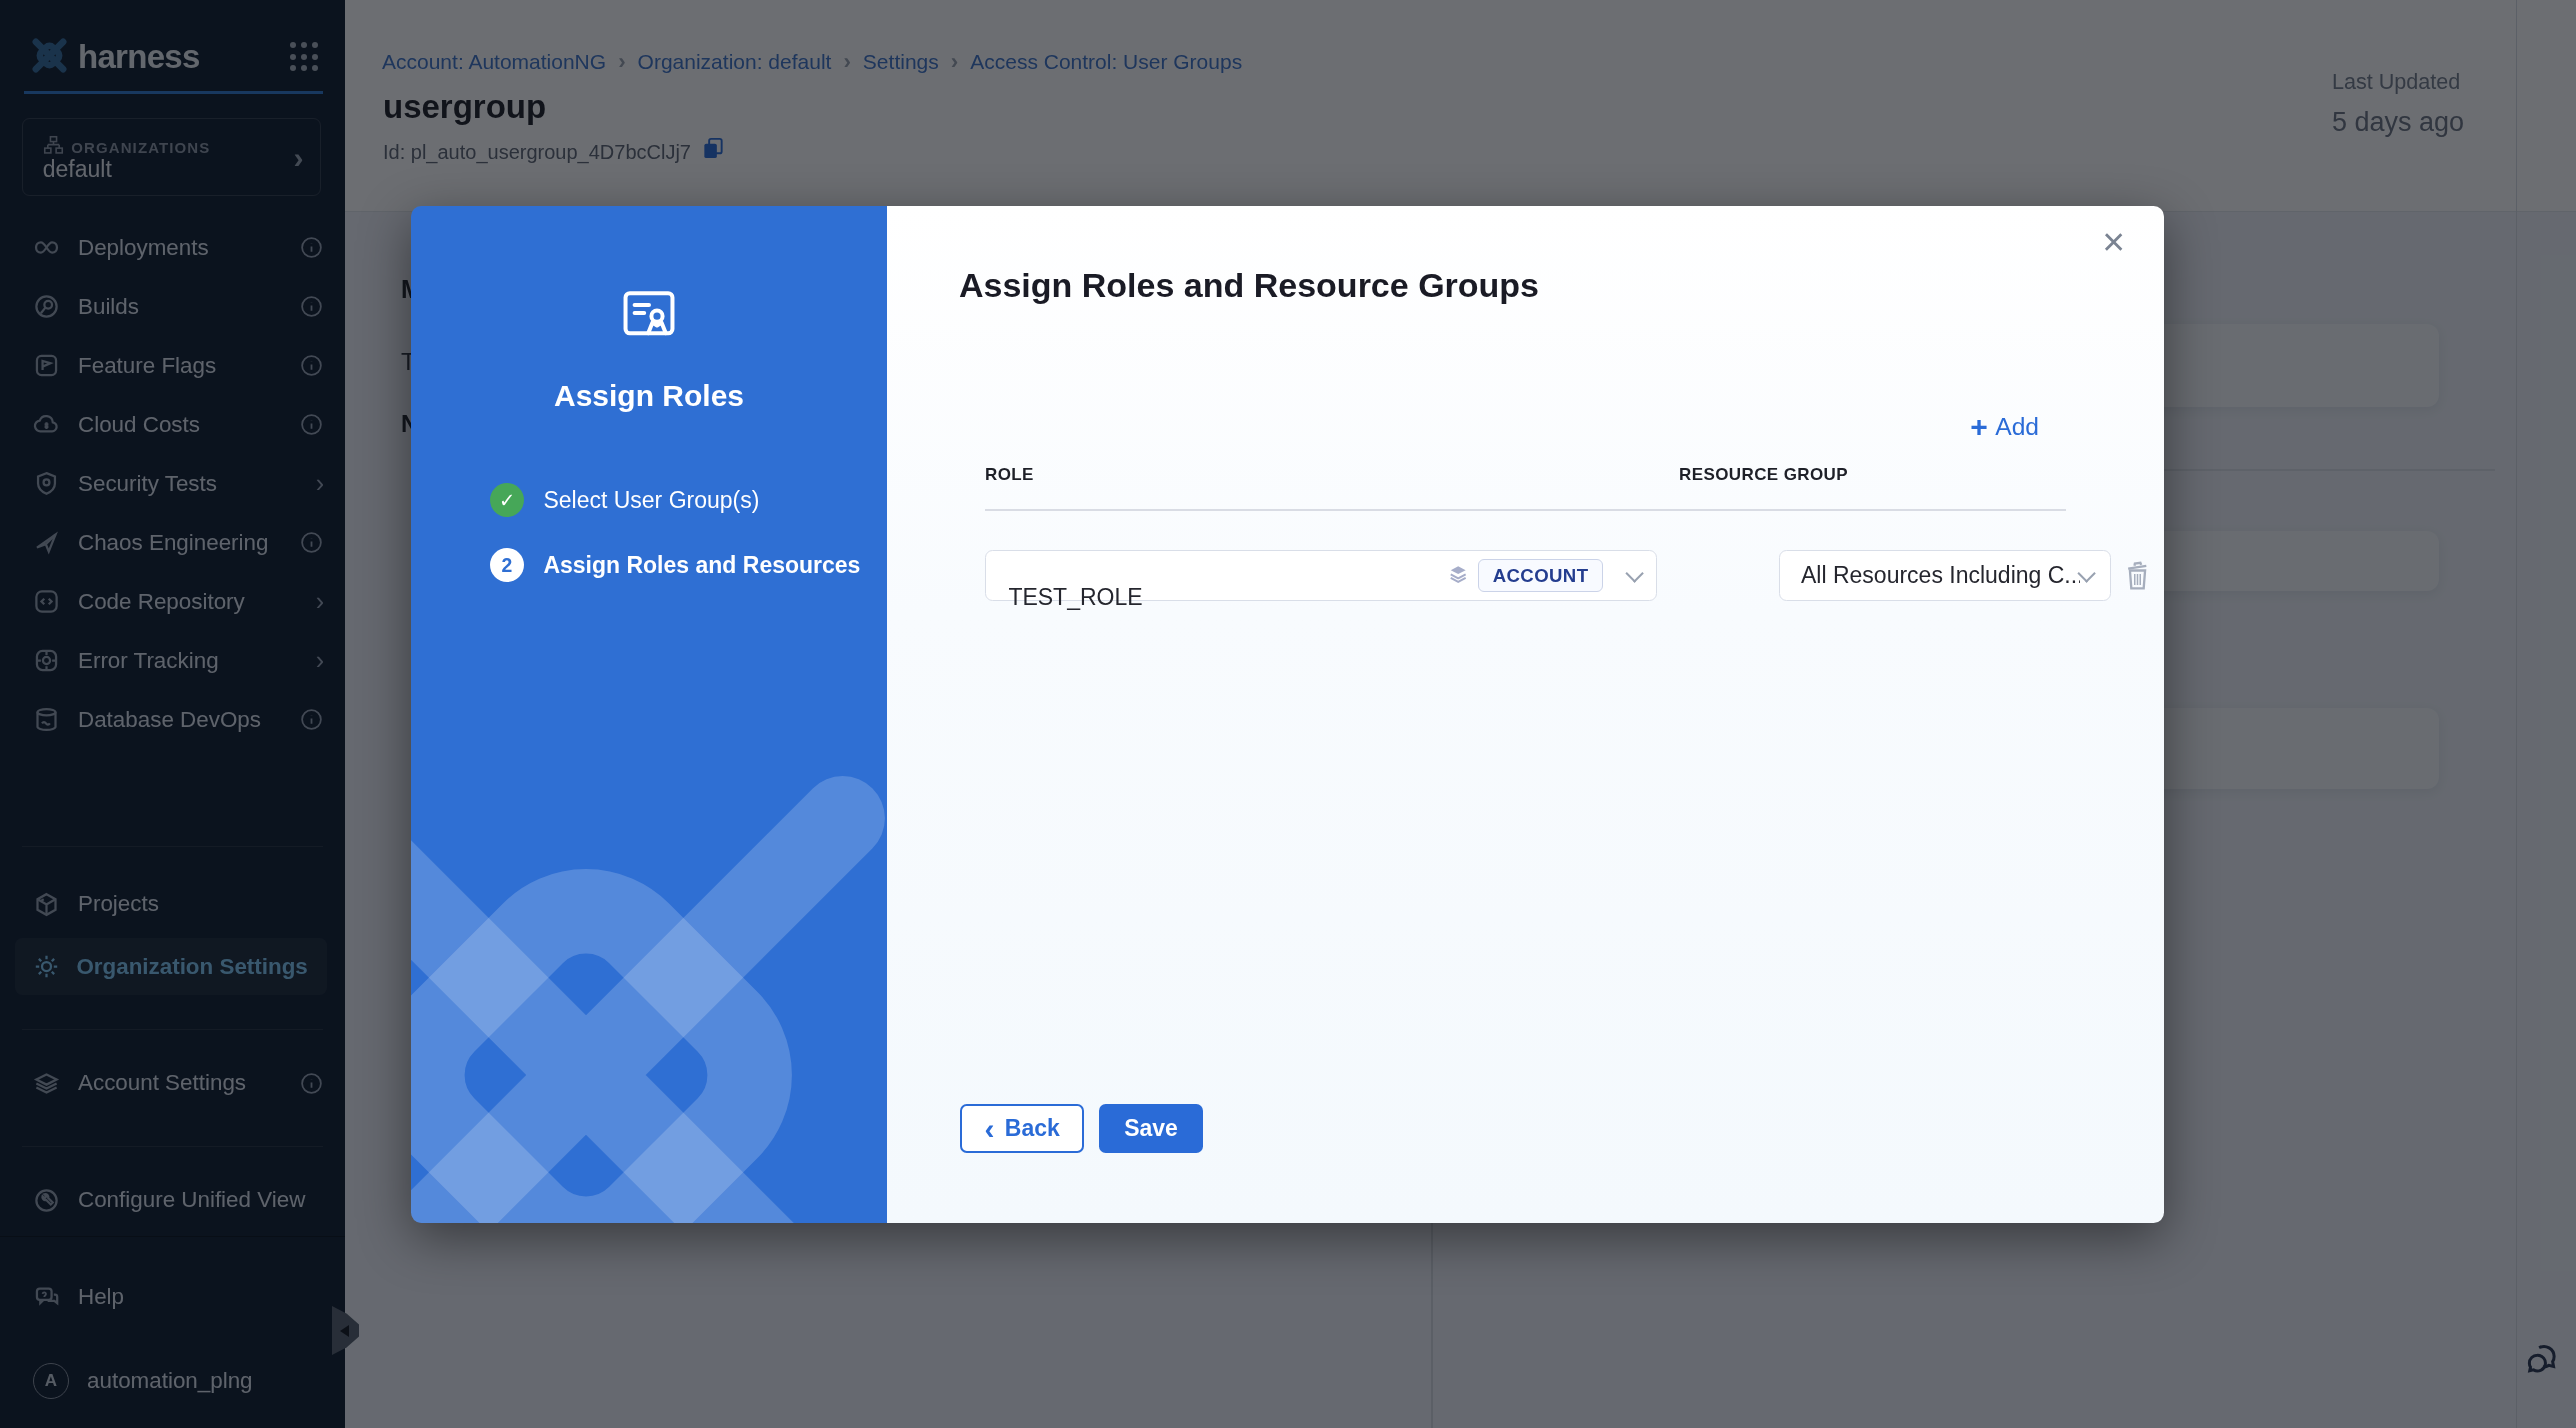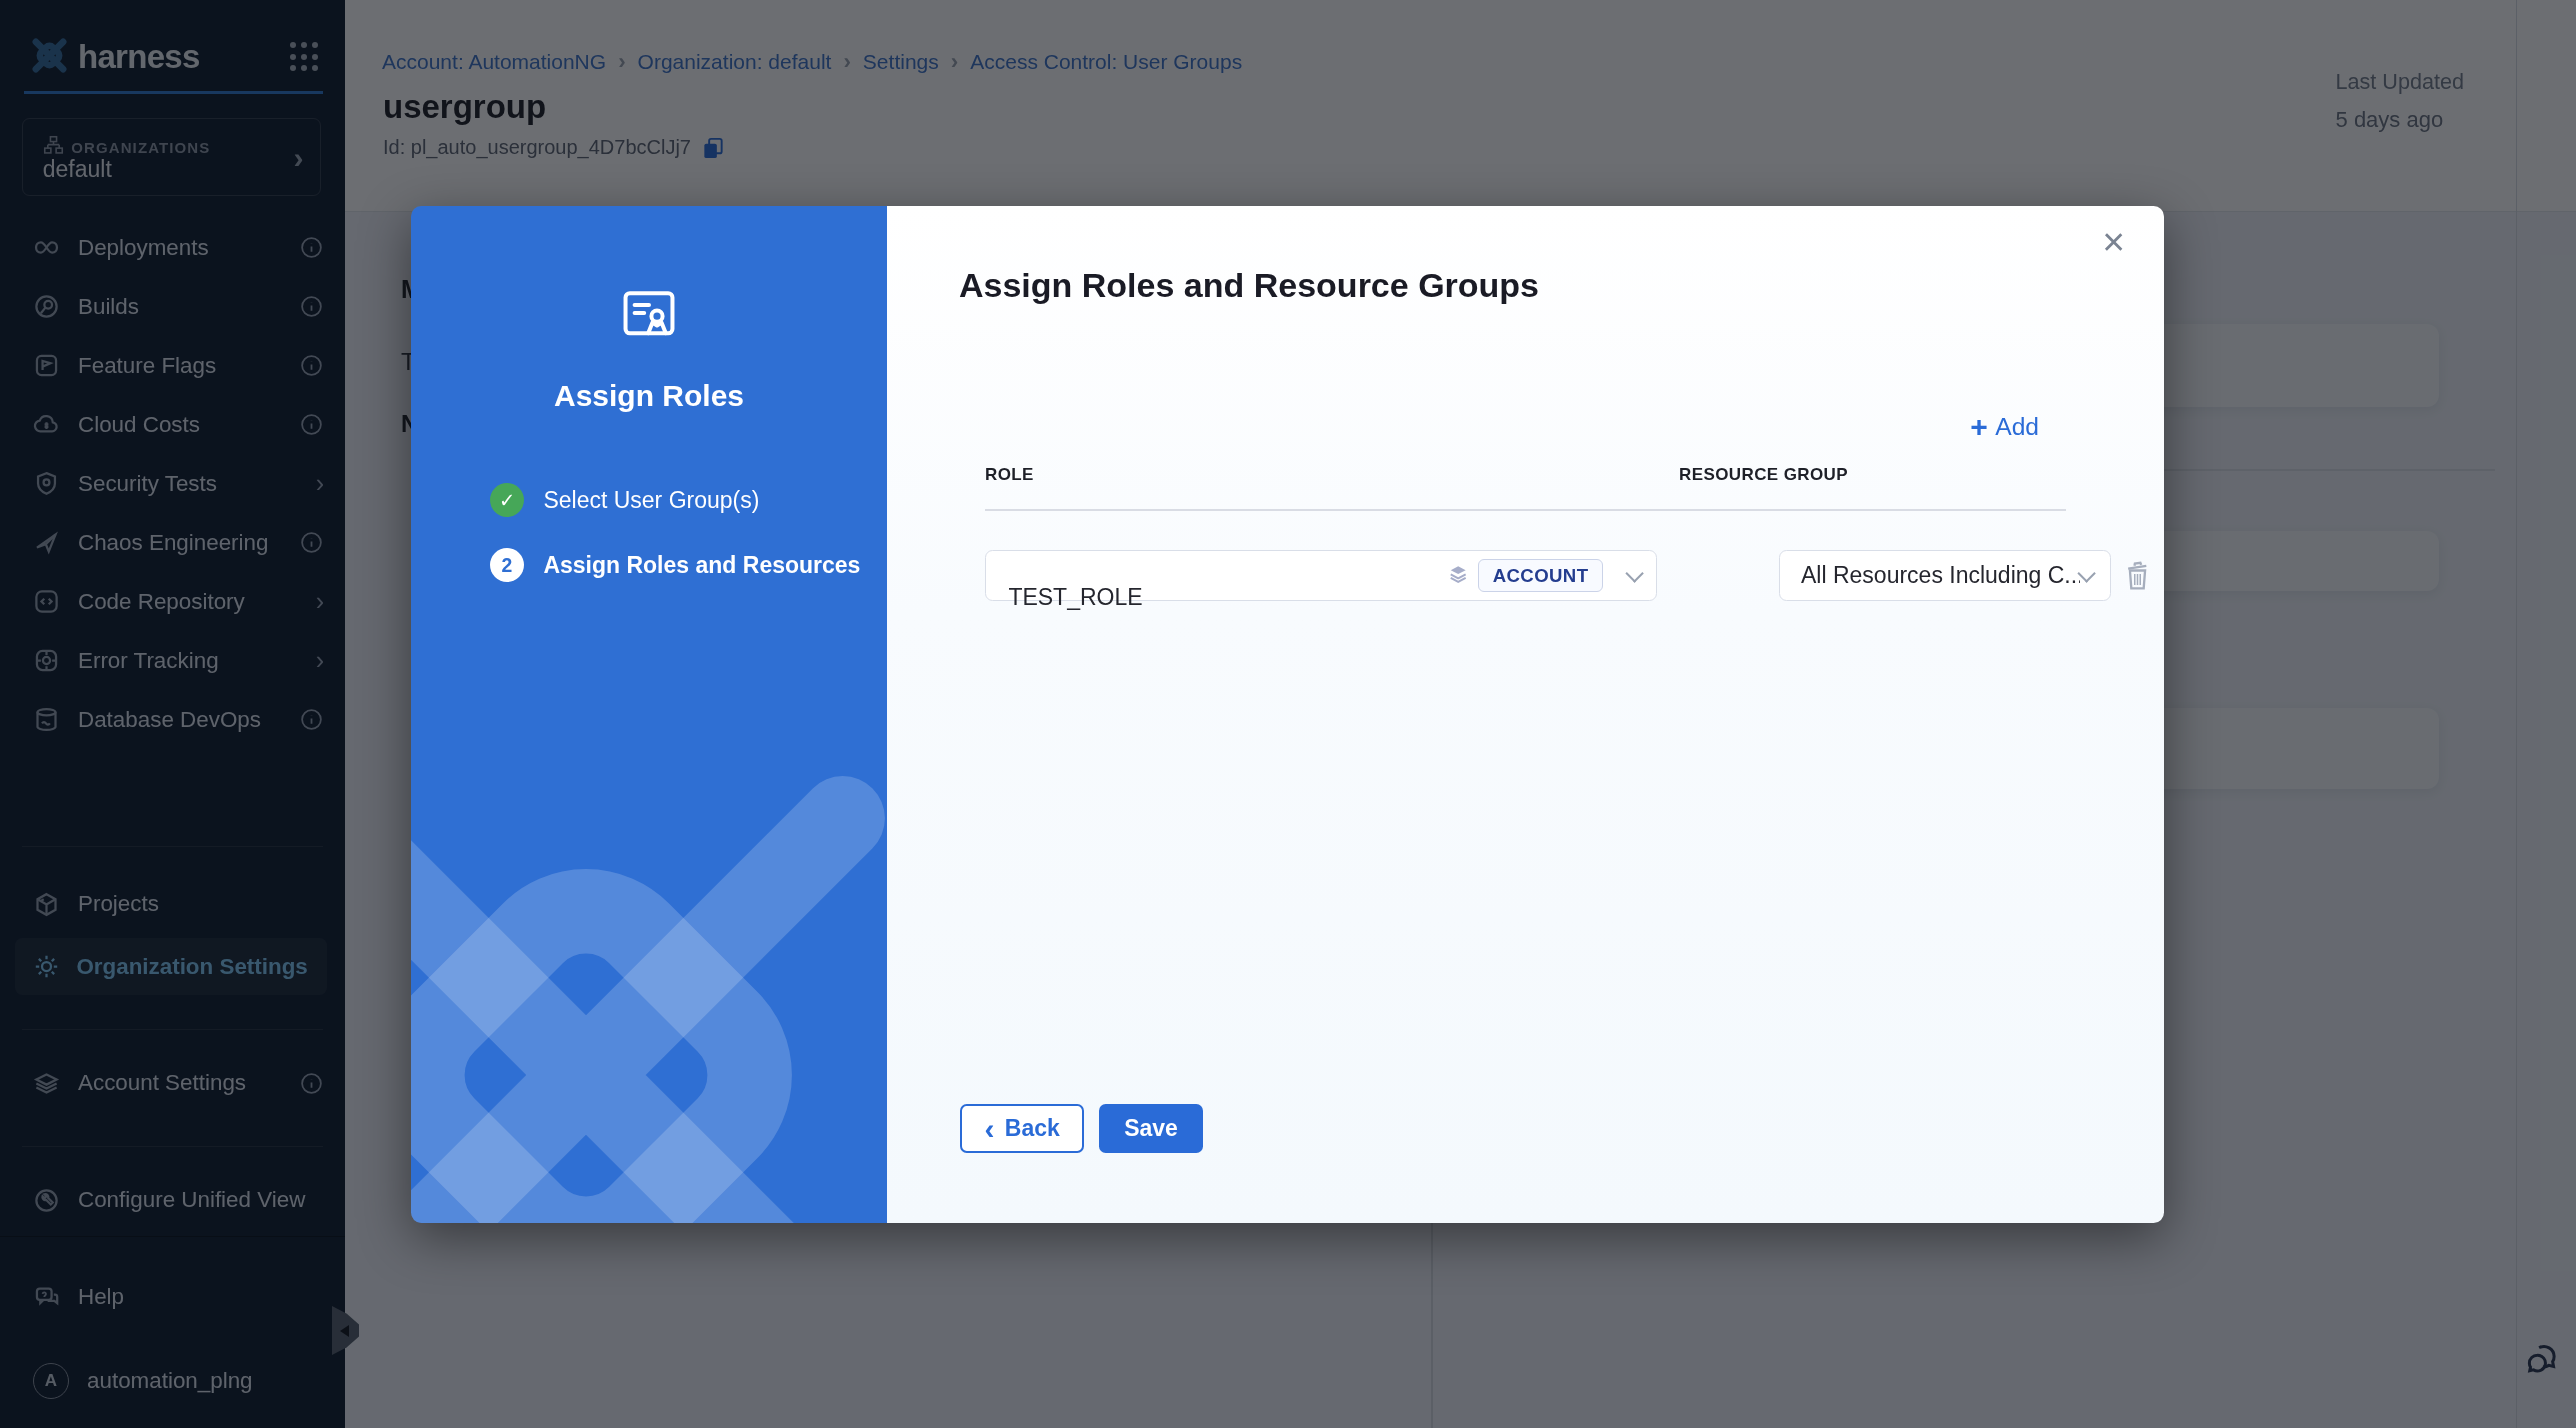--- a/index.html
+++ b/index.html
@@ -36,26 +36,26 @@
   .avatar{width:34px;height:34px;border-radius:50%;border:1.5px solid #8A94A2;color:#C9D2DD;display:flex;align-items:center;justify-content:center;font-size:17px;font-weight:700;flex:0 0 auto;}
   .collapse-handle{position:absolute;left:332px;top:1306px;width:27px;height:49px;background:#55606E;clip-path:polygon(0 0,55% 16%,100% 38%,100% 62%,55% 84%,0 100%);z-index:2;cursor:pointer;display:flex;align-items:center;justify-content:center;}
   .collapse-handle .tri{width:0;height:0;border-top:6.7px solid transparent;border-bottom:6.7px solid transparent;border-right:9.7px solid #10151D;margin-right:3px;}
   
   .main{position:absolute;left:345px;top:0;right:0;bottom:0;z-index:1;}
   .page-header{position:absolute;left:0;top:0;right:0;height:211px;background:#FFFFFF;border-bottom:1.5px solid #E2E6EC;}
   .breadcrumb{position:absolute;left:37px;top:49px;display:flex;align-items:center;font-size:21px;}
   .crumb{color:#3E74C9;cursor:pointer;white-space:nowrap;}
   .crumb-sep{color:#9AA2AE;margin:0 12px;font-size:22.4px;font-weight:700;}
   .page-title{position:absolute;left:38px;top:88px;font-size:33px;font-weight:700;color:#1D1F27;}
-  .id-row{position:absolute;left:38px;top:136px;display:flex;align-items:flex-start;}
+  .id-row{position:absolute;left:38px;top:136px;display:flex;align-items:flex-end;}
   .id-text{font-size:20px;color:#5D6573;}
   .copy-icon{margin-left:10.4px;cursor:pointer;}
   .last-updated{position:absolute;right:112px;top:69px;text-align:left;}
   .lu-label{font-size:21.6px;color:#747E8C;}
-  .lu-value{font-size:22px;color:#6B7482;margin-top:12px;}
+  .lu-value{font-size:27px;color:#6B7482;margin-top:12px;}
   .content{position:absolute;left:0;top:212px;right:0;bottom:0;background:#EFF3F9;}
   .skel-card{position:absolute;background:#F7FAFD;border-radius:12px;box-shadow:0 3px 10.4px rgba(30,40,60,0.08);}
   .skel-line{position:absolute;height:1.5px;background:#DDE2E9;}
   .frag{position:absolute;color:#22262E;}
   .right-rail-divider{position:absolute;right:59px;top:0;bottom:0;width:1.5px;background:#D8DCE3;}
   .chat-icon{position:absolute;right:12px;bottom:42px;cursor:pointer;}
   .under-modal-divider{position:absolute;left:1086px;top:1010px;width:1.5px;height:209px;background:#D5DAE1;}
   
   .overlay{position:absolute;inset:0;background:rgba(10,14,20,0.60);z-index:10;}
   

